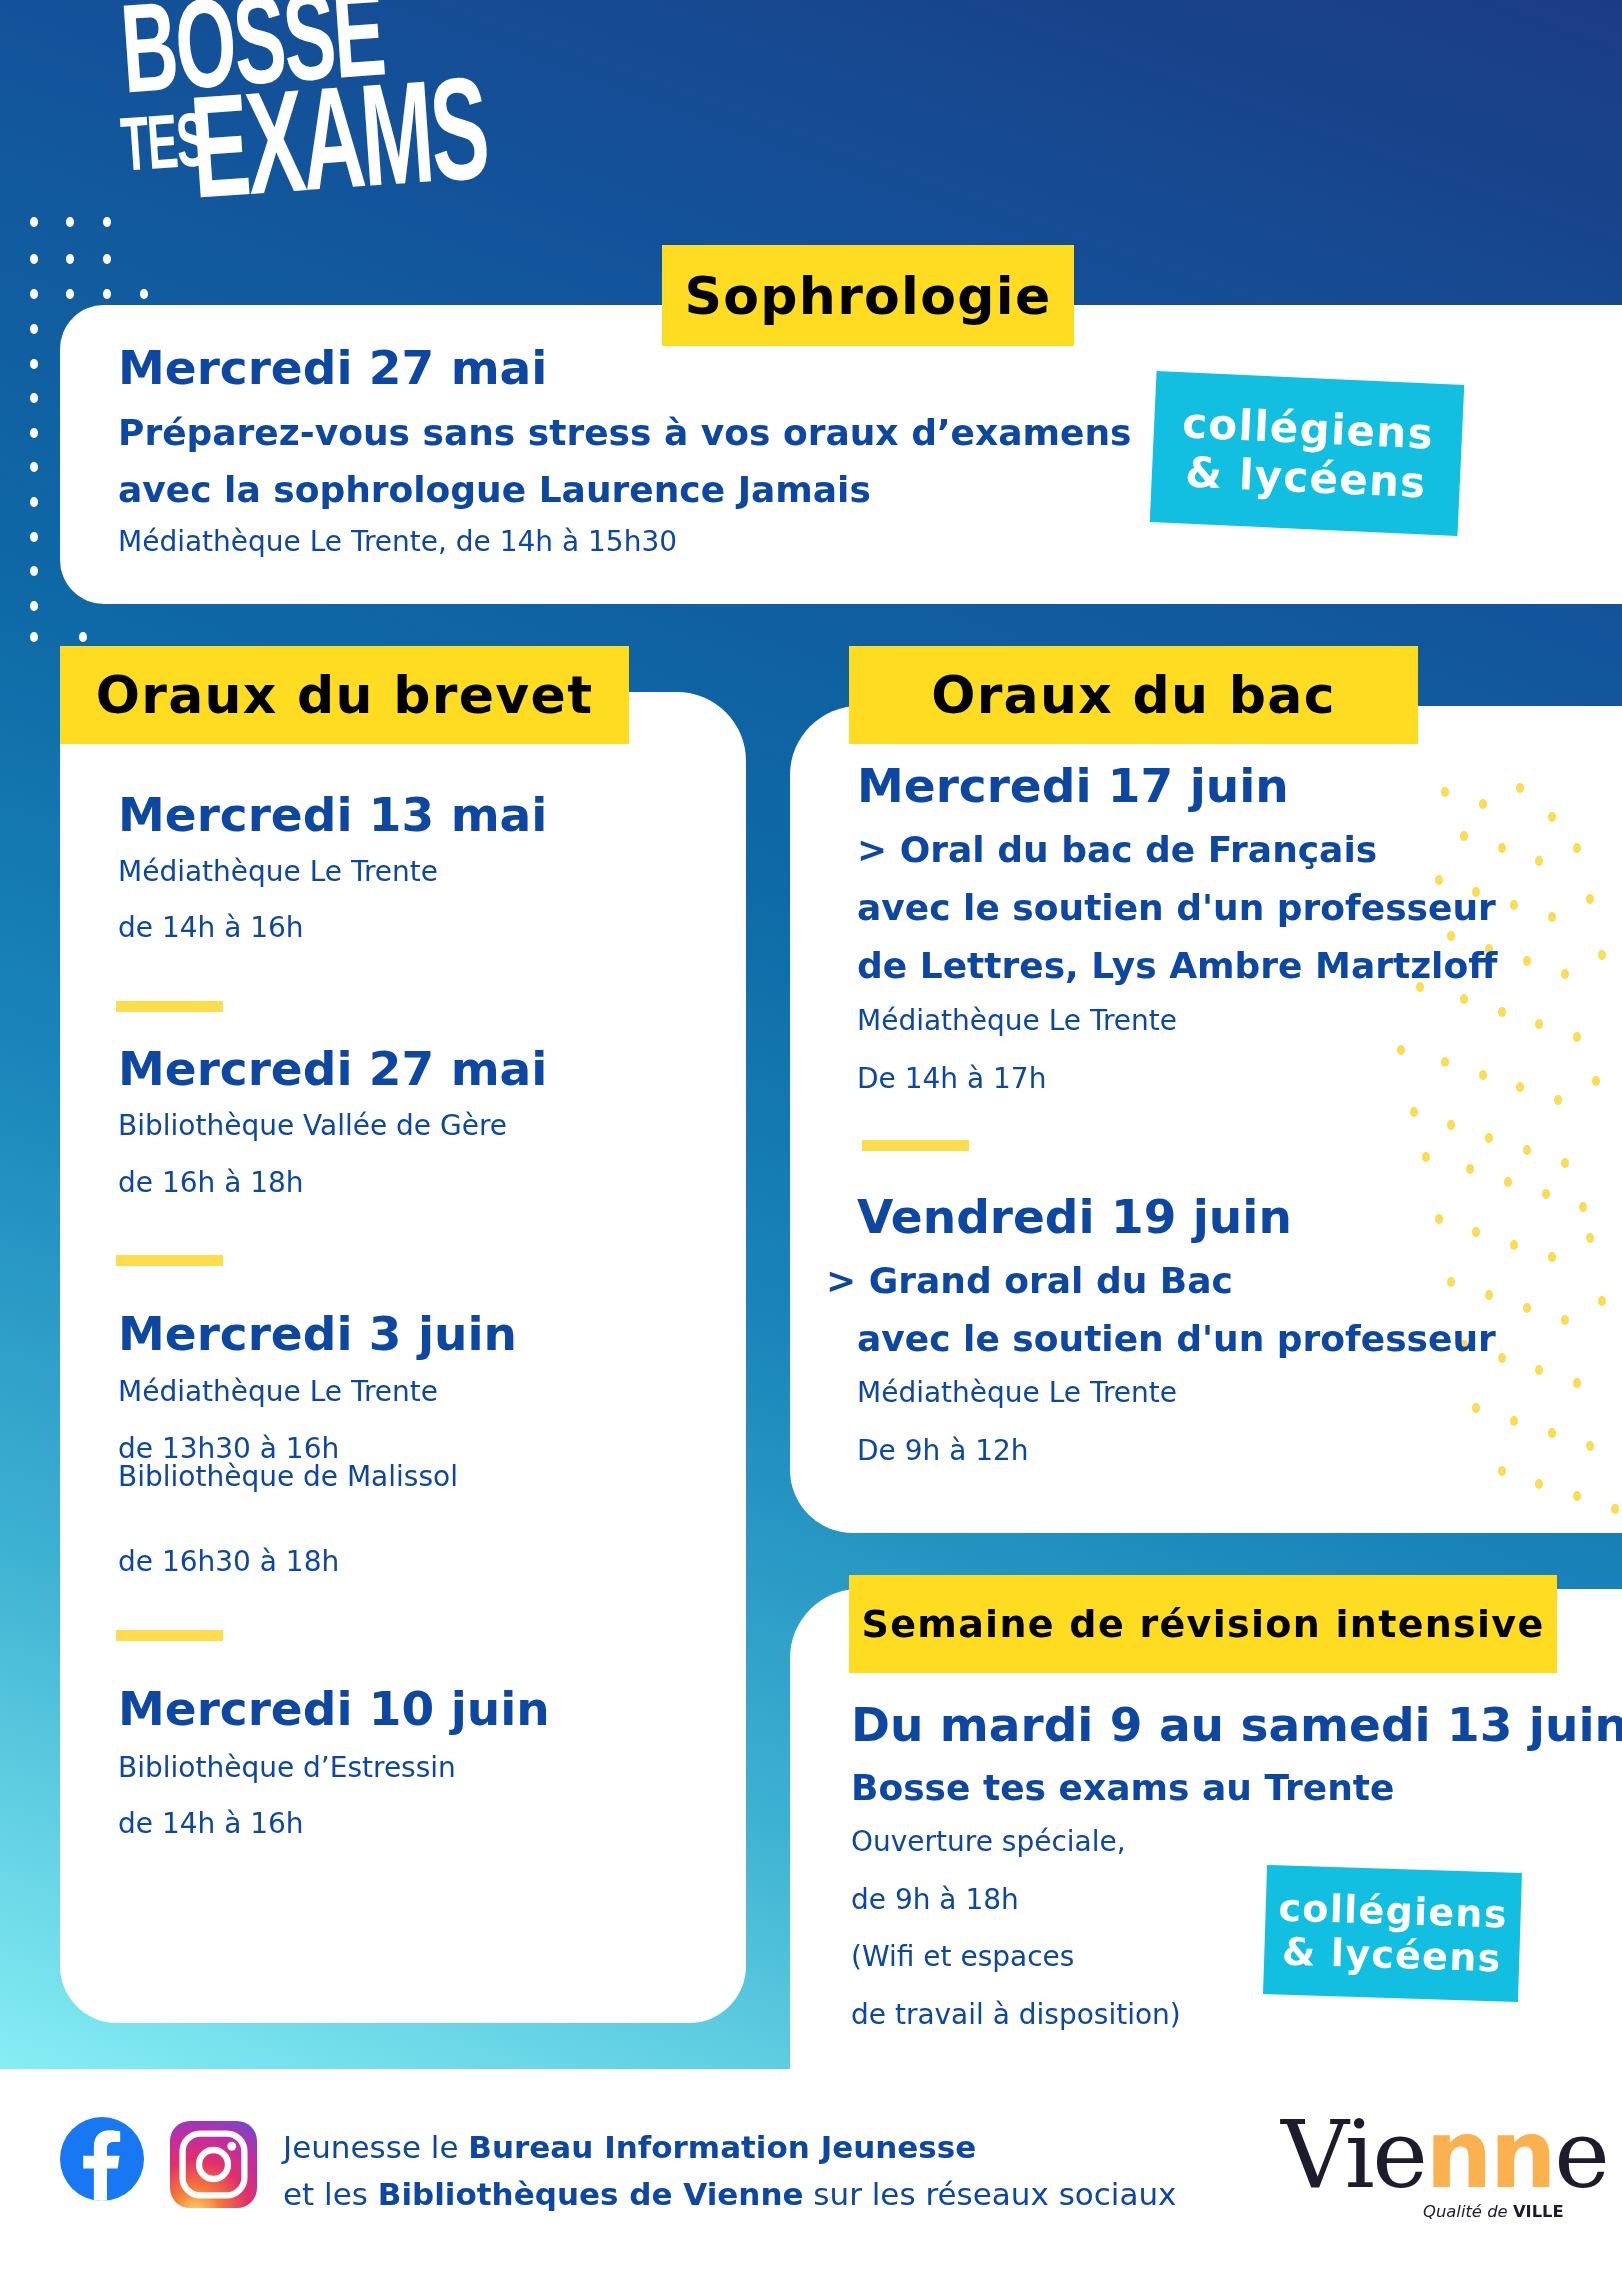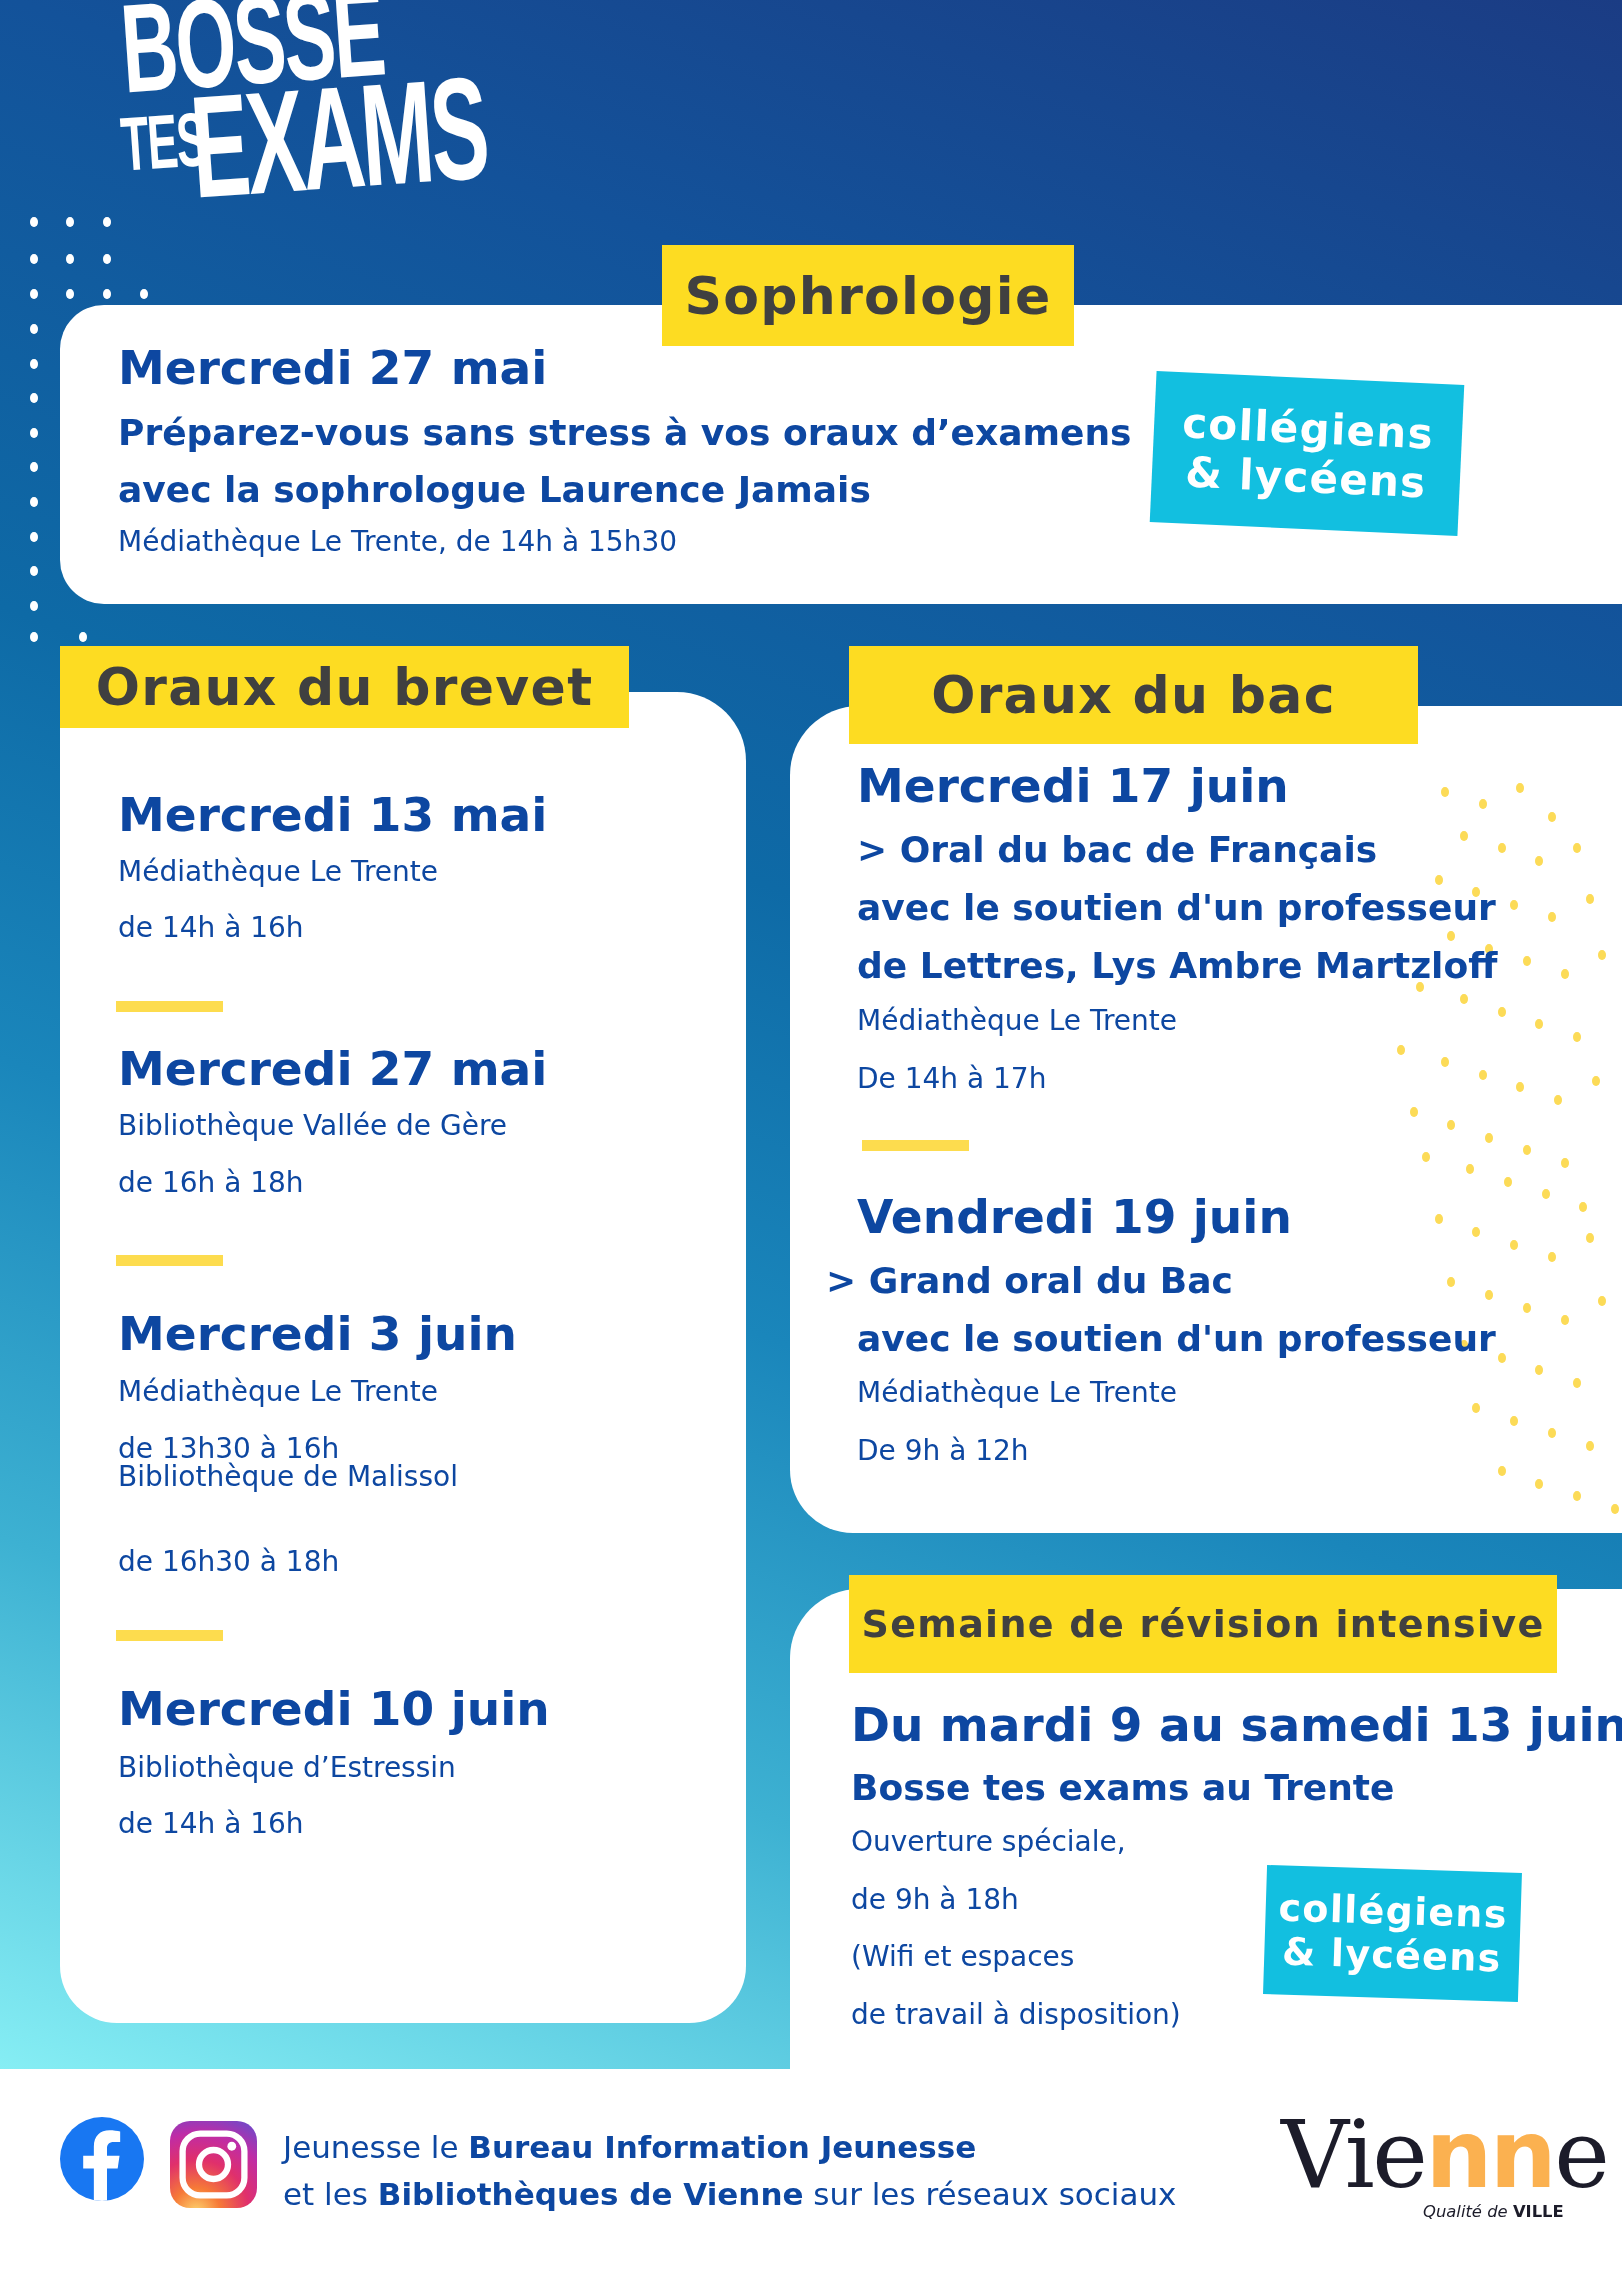--- a/index.html
+++ b/index.html
@@ -40,27 +40,27 @@
   .dot { position: absolute; width: 7.6px; height: 10px; border-radius: 50%; background: #ffffff; }
 
   
   .card { position: absolute; background: #ffffff; }
   .card-soph { left: 60px; top: 305px; width: 1573px; height: 299px; border-radius: 44px 0 0 44px; }
   .card-brevet { left: 60px; top: 692px; width: 686px; height: 1331px; border-radius: 0 69px 57px 57px; }
   .card-bac { left: 790px; top: 706px; width: 843px; height: 827px; border-radius: 69px 0 0 63px; }
   .card-rev { left: 790px; top: 1589px; width: 843px; height: 488px; border-radius: 69px 0 0 0; }
 
   .label-yellow {
-    position: absolute; background: #fddc22; color: #404040;
+    position: absolute; background: #fddc22; color: #000000;
     font-family: "DejaVu Sans", sans-serif; font-weight: 700;
     display: flex; align-items: center; justify-content: center;
     letter-spacing: 1.3px;
   }
   .lbl-soph { left: 662px; top: 245px; width: 412px; height: 101px; font-size: 52px; }
-  .lbl-brevet { left: 60px; top: 646px; width: 569px; height: 82px; font-size: 52px; }
+  .lbl-brevet { left: 60px; top: 646px; width: 569px; height: 98px; font-size: 52px; }
   .lbl-bac { left: 849px; top: 646px; width: 569px; height: 98px; font-size: 52px; }
   .lbl-rev { left: 849px; top: 1575px; width: 708px; height: 98px; font-size: 38px; }
 
   .txt { position: absolute; color: #0d47a1; white-space: nowrap; }
   .date { font-weight: 700; font-size: 47px; }
   .bold { font-weight: 700; font-size: 36px; }
   .reg { font-weight: 400; font-size: 28px; }
 
   .divider { position: absolute; width: 107px; height: 11.3px; background: #fddc4e; }
 

